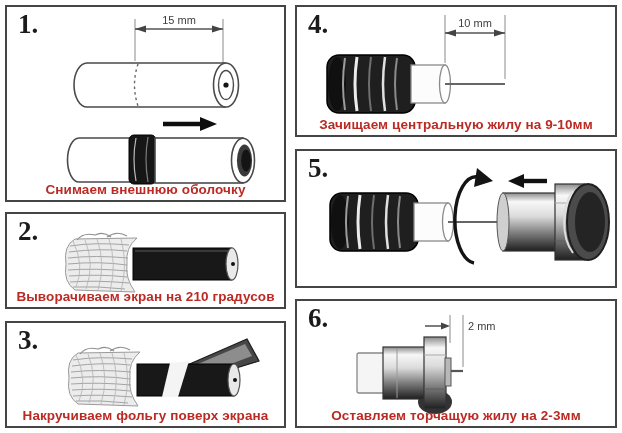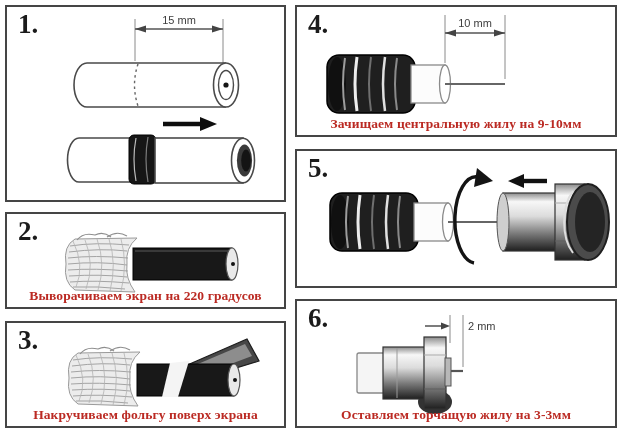--- a/index.html
+++ b/index.html
@@ -13,21 +13,21 @@
   }
   .num {
     position:absolute; top:4px; left:11px; line-height:1;
     font-family:"Liberation Serif", serif; font-weight:bold;
     font-size:27px; color:#1b1b1b; z-index:2;
   }
   .art { position:absolute; left:0; top:0; width:100%; height:100%; z-index:1; }
   .caption {
     position:absolute; left:0; right:0; bottom:3px; z-index:2;
     text-align:center; font-weight:bold; font-size:13.5px;
-    color:#bb2a23; white-space:nowrap; letter-spacing:0.1px;font-family:Liberation Serif, serif;
+    color:#bb2a23; white-space:nowrap; letter-spacing:0.1px;
   }
   .p1 { left:5px;   top:5px;   width:281px; height:197px; }
   .p2 { left:5px;   top:212px; width:281px; height:97px;  }
   .p3 { left:5px;   top:321px; width:281px; height:107px; }
   .p4 { left:295px; top:5px;   width:322px; height:132px; }
   .p5 { left:295px; top:149px; width:322px; height:139px; }
   .p6 { left:295px; top:299px; width:322px; height:129px; }
   .dimtext { font-family:"Liberation Sans", sans-serif; font-size:11px; fill:#3d3d3d; }
   svg { display:block; }
   #defsvg { position:absolute; width:0; height:0; }
@@ -85,36 +85,37 @@
         <path d="M126,131 L72,131 A11.5,22 0 0 0 72,175 L126,175" fill="#ffffff" stroke="#4a4a4a" stroke-width="1.6"></path>
         <rect x="122" y="128" width="27" height="49" rx="5" fill="#161616" stroke="#000000"></rect>
         <path d="M129,131 Q125,152 129,174" fill="none" stroke="#bbbbbb" stroke-width="1.2"></path>
         <path d="M141,130 Q137,152 141,175" fill="none" stroke="#7d7d7d" stroke-width="1.2"></path>
         <rect x="148" y="131" width="88" height="45" fill="#ffffff" stroke="#4a4a4a" stroke-width="1.6"></rect>
         <ellipse cx="236" cy="153.5" rx="11.5" ry="22.3" fill="#ffffff" stroke="#4a4a4a" stroke-width="1.6"></ellipse>
         <ellipse cx="237.5" cy="153.5" rx="7.6" ry="16" fill="#3a3a3a"></ellipse>
         <ellipse cx="239" cy="153.5" rx="4.8" ry="11" fill="#141414"></ellipse>
       </g>
     </svg>
+    <div class="caption">Снимаем внешнюю оболочку</div>
   </section>
 
   <section class="panel p2">
     <span class="num">2.</span>
     <svg class="art" viewBox="0 0 277 93">
       <g>
         <use href="#fuzzy-braid" x="58" y="22"></use>
       </g>
       <g>
         <rect x="126" y="34" width="99" height="32" fill="#181818" stroke="#000000"></rect>
         <line x1="128" y1="37" x2="222" y2="37" stroke="#5a5a5a" stroke-width="1.2"></line>
         <ellipse cx="225" cy="50" rx="6" ry="16" fill="#e9e9e9" stroke="#555555" stroke-width="1.2"></ellipse>
         <circle cx="226" cy="50" r="2" fill="#111111"></circle>
       </g>
     </svg>
-    <div class="caption">Выворачиваем экран на 220 градусов</div>
+    <div class="caption">Выворачиваем экран на 210 градусов</div>
   </section>
 
   <section class="panel p3">
     <span class="num">3.</span>
     <svg class="art" viewBox="0 0 277 103">
       <g>
         <polygon points="162,50 240,16 252,38 180,60" fill="#474747" stroke="#1d1d1d" stroke-width="1.2"></polygon>
         <polygon points="172,49 238,21 245,33 184,56" fill="#8d8d8d"></polygon>
       </g>
       <g>
@@ -210,16 +211,16 @@
         <ellipse cx="138" cy="101" rx="17" ry="12" fill="#333333"></ellipse>
         <rect x="86" y="46" width="46" height="52" fill="url(#mg6)" stroke="#333333" stroke-width="1.2"></rect>
         <line x1="100" y1="47" x2="100" y2="97" stroke="#9a9a9a" stroke-width="1"></line>
         <rect x="127" y="36" width="22" height="72" fill="url(#mg6)" stroke="#333333" stroke-width="1.2"></rect>
         <line x1="127" y1="54" x2="149" y2="54" stroke="#ababab" stroke-width="1"></line>
         <line x1="127" y1="88" x2="149" y2="88" stroke="#5f5f5f" stroke-width="1"></line>
         <rect x="148" y="57" width="6" height="28" fill="#b8b8b8" stroke="#555555" stroke-width="1"></rect>
         <line x1="154" y1="70" x2="166" y2="70" stroke="#555555" stroke-width="2.2"></line>
       </g>
     </svg>
-    <div class="caption">Оставляем торчащую жилу на 3-3мм</div>
+    <div class="caption">Оставляем торчащую жилу на 2-3мм</div>
   </section>
 
 </div>
 
 </body></html>

